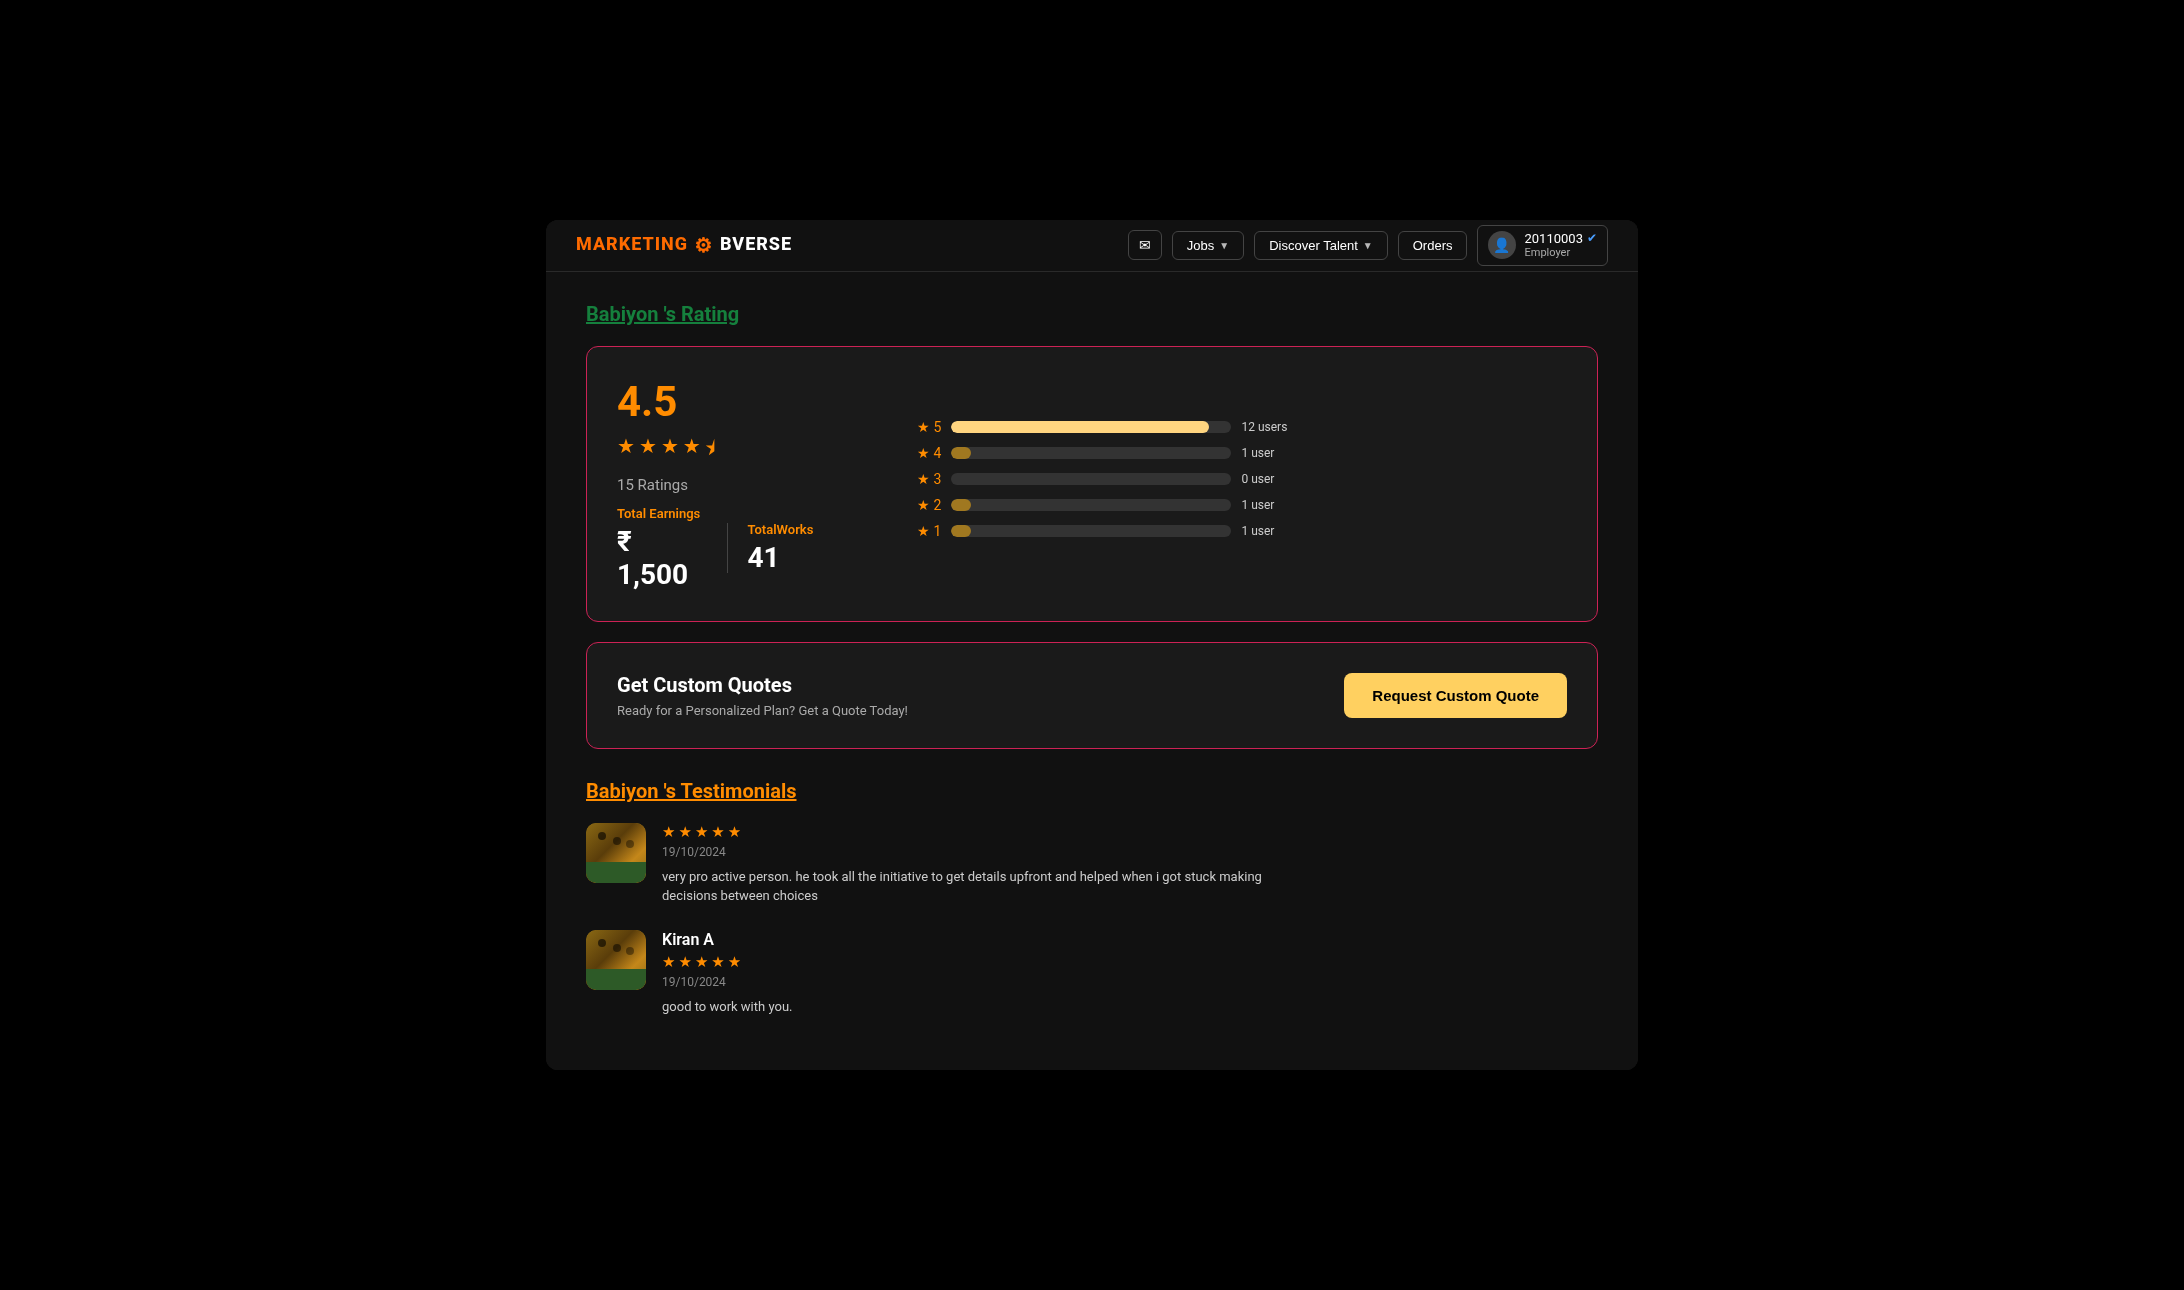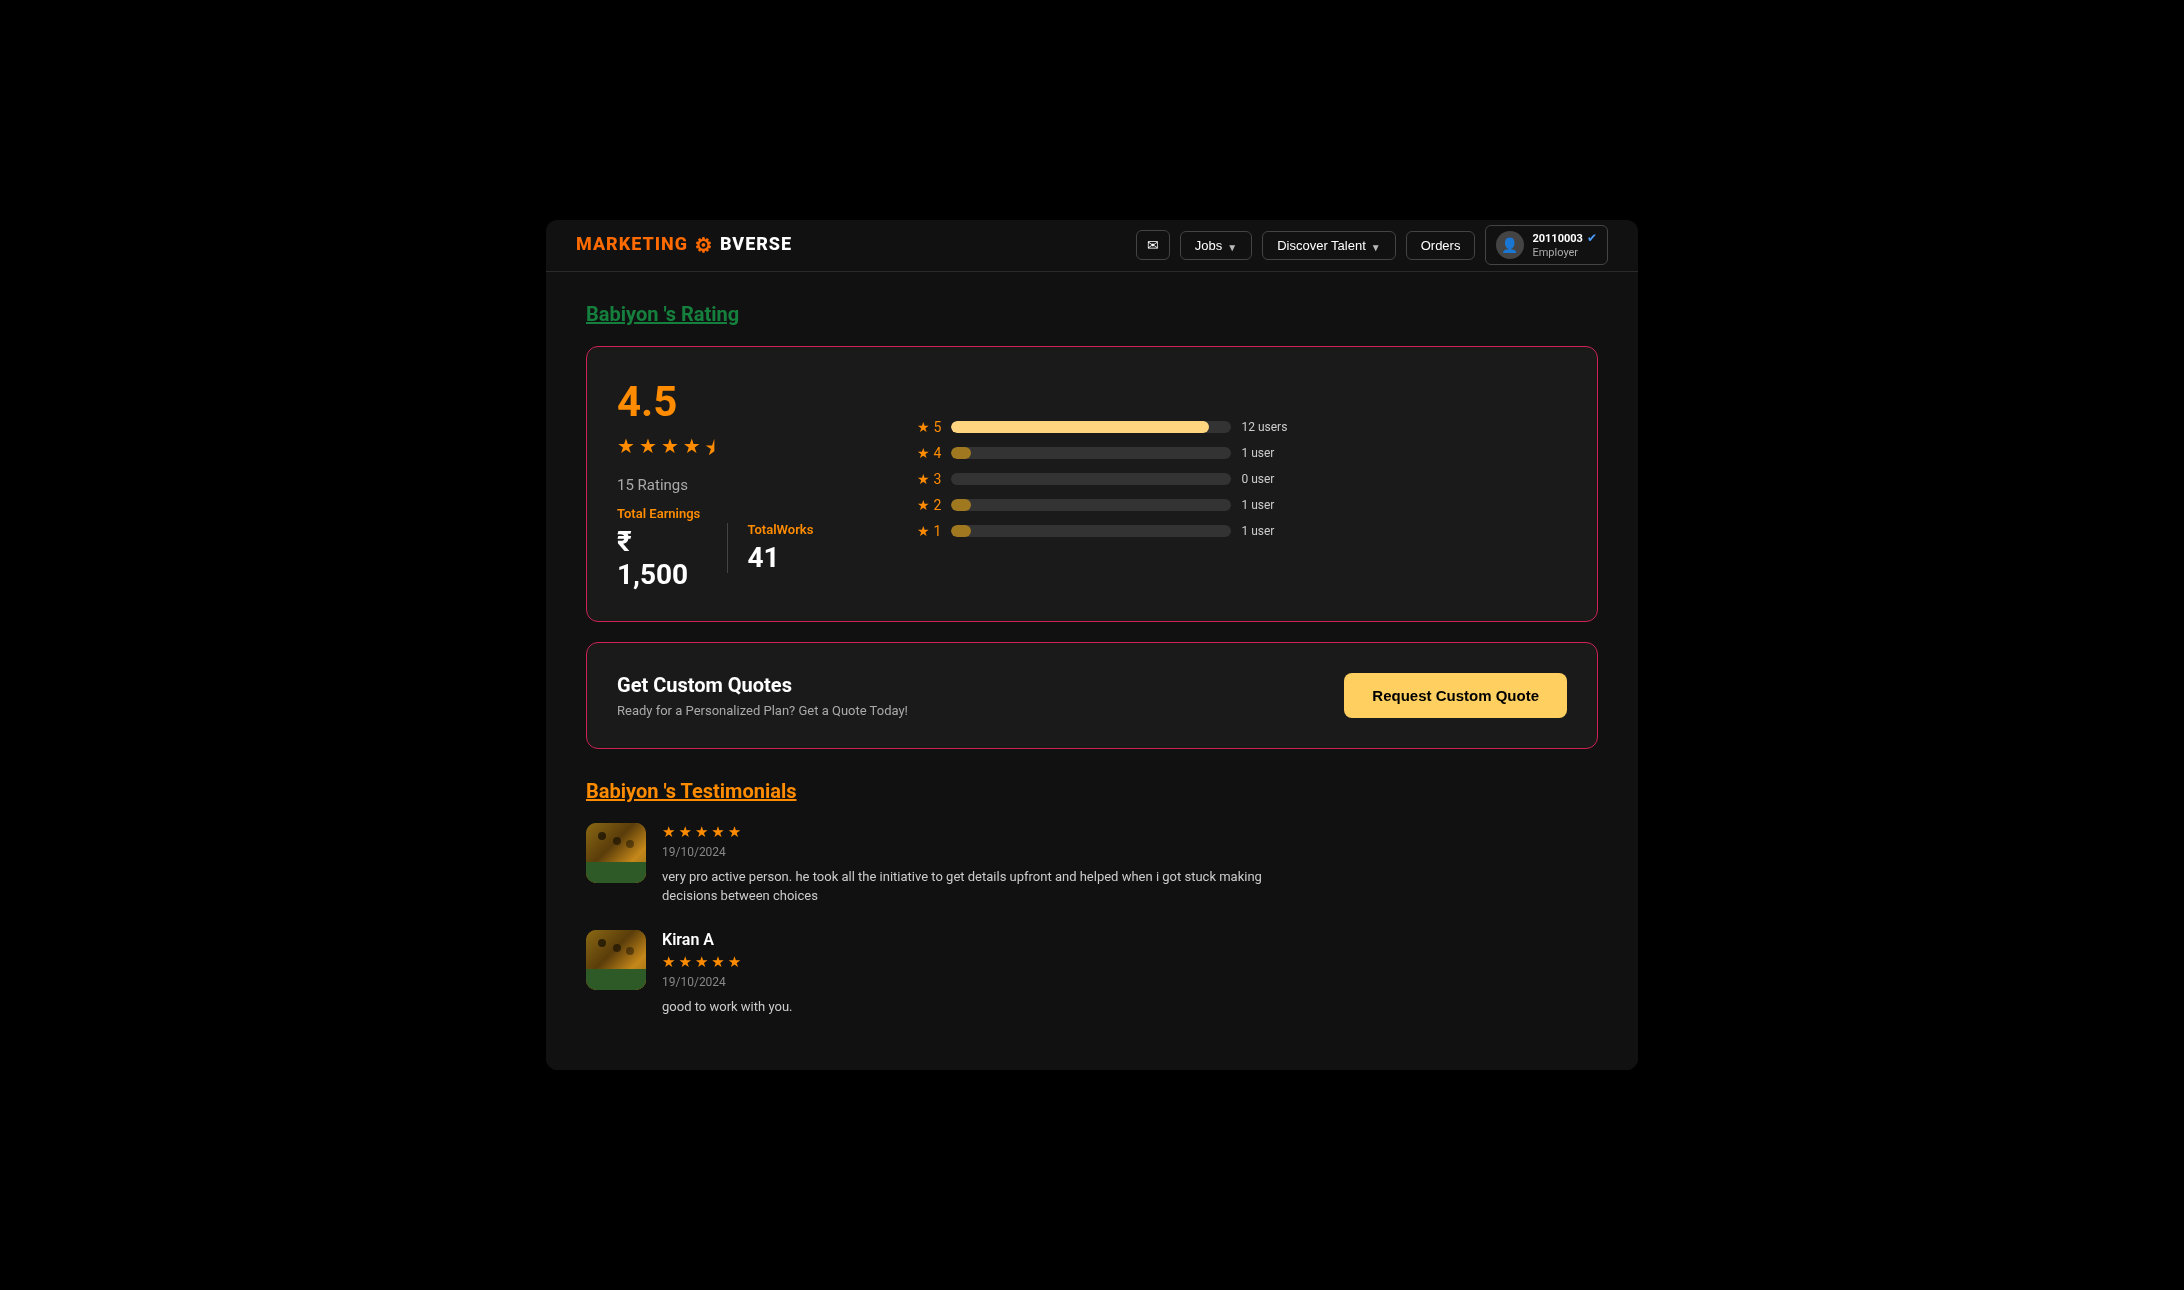--- a/index.html
+++ b/index.html
@@ -49,21 +49,21 @@
 
     .nav-btn {
       background: transparent;
       border: 1px solid #444;
       color: #fff;
       padding: 6px 14px;
       border-radius: 6px;
       cursor: pointer;
       font-size: 13px;
       display: flex;
-      align-items: flex-end;
+      align-items: center;
       gap: 5px;
     }
 
     .nav-btn-icon {
       background: transparent;
       border: 1px solid #444;
       color: #fff;
       padding: 6px 10px;
       border-radius: 6px;
       cursor: pointer;
@@ -90,21 +90,21 @@
       height: 28px;
       background: #444;
       border-radius: 50%;
       display: flex;
       align-items: center;
       justify-content: center;
       font-size: 14px;
     }
 
     .user-text-block { line-height: 1.2; }
-    .user-id { color: #fff; font-size: 11px; font-weight: 700; }
+    .user-id { color: #fff; font-size: 13px; font-weight: 400; }
     .user-role { color: #aaa; font-size: 11px; }
     .verified-badge { color: #4a9eff; font-size: 12px; }
 
     
     .content {
       padding: 30px 40px;
       background: #111;
     }
 
     .section-title {

